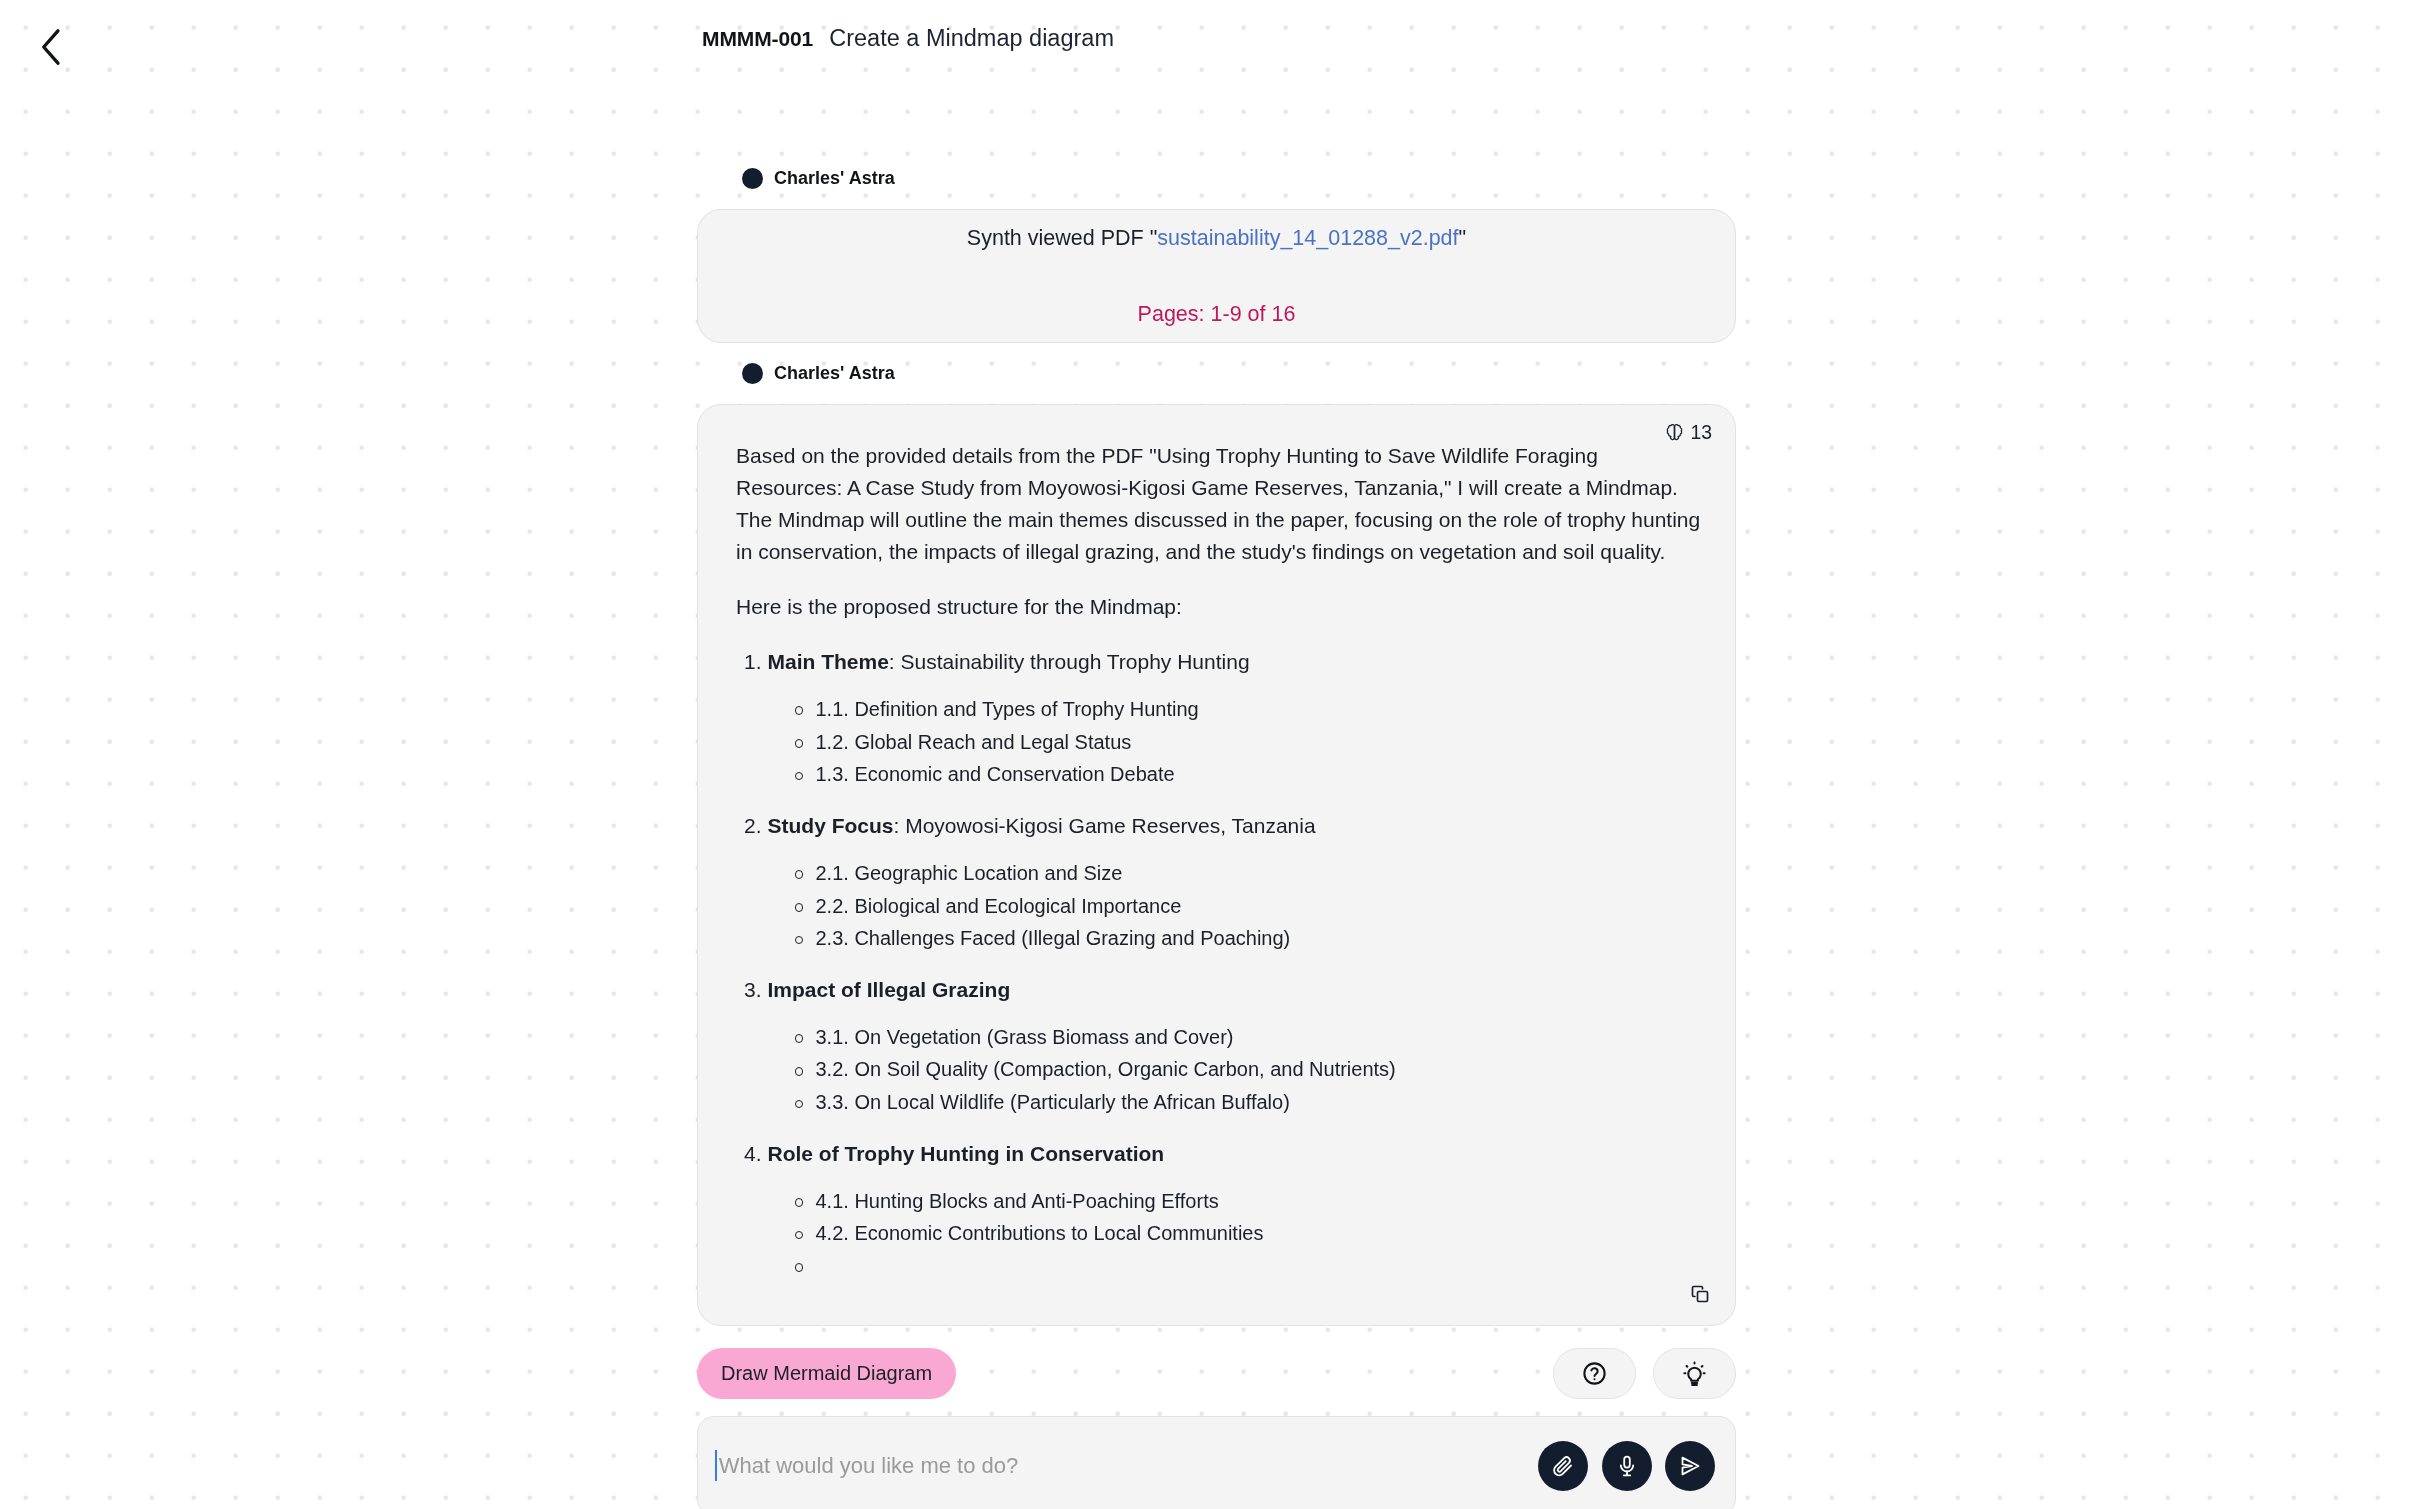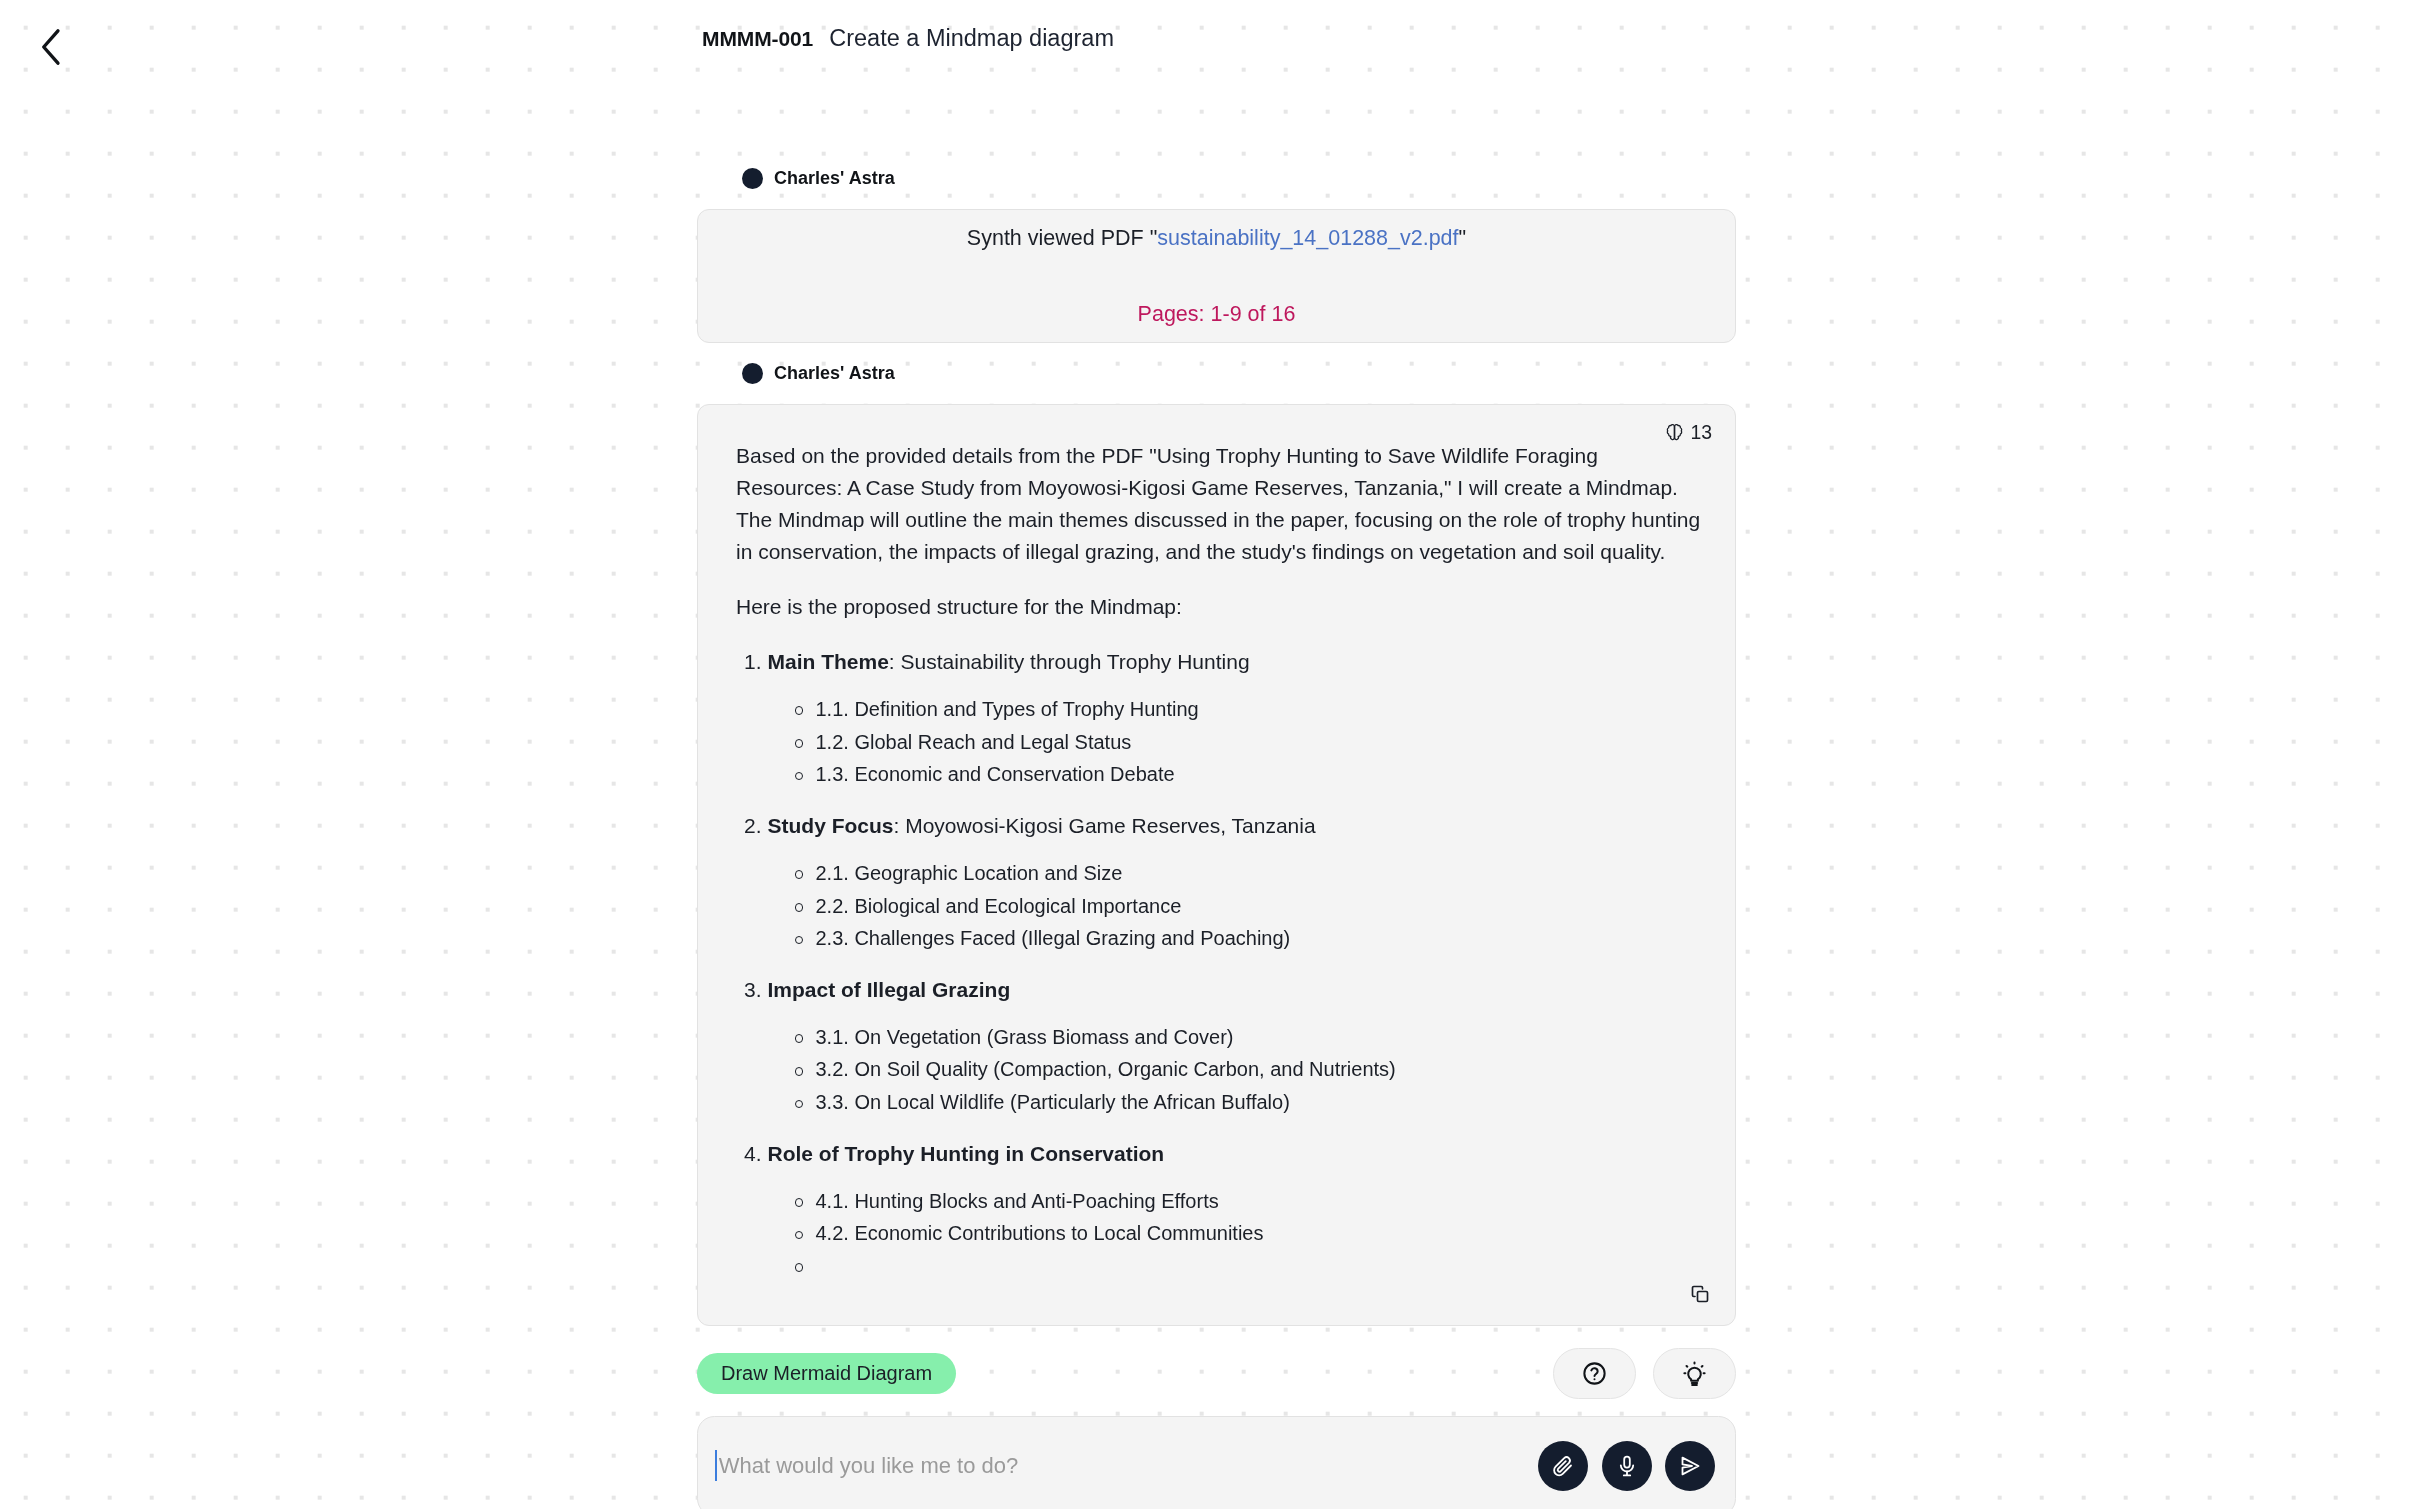--- a/index.html
+++ b/index.html
@@ -53,21 +53,21 @@
     width: 21px; height: 21px; border-radius: 50%;
     background: #141d2e; flex: none;
   }
   .msg-author {
     font-size: 18px; font-weight: 700; color: #111418;
   }
 
   .card {
     background: #f4f4f4;
     border: 1.3px solid #e2e2e2;
-    border-radius: 12px;
+    border-radius: 24px;
     position: relative;
   }
 
   
   #card-pdf {
     margin-top: 20px;
     height: 134px;
     display: flex; flex-direction: column;
     align-items: center; justify-content: center;
     gap: 17px;
@@ -140,23 +140,23 @@
     cursor: pointer;
   }
 
   
   .suggest-row {
     margin-top: 22px;
     display: flex; align-items: center; justify-content: space-between;
     height: 51px;
   }
   .chip {
-    background: #86efac;
+    background: #f9a8d4;
     border-radius: 25.5px;
-    height: 41px;
+    height: 51px;
     display: inline-flex; align-items: center;
     padding: 0 24px;
     font-size: 20px; color: #1b1f27;
     cursor: pointer;
   }
   .round-actions { display: flex; gap: 17.4px; }
   .round-btn {
     width: 83px; height: 51px;
     background: #f4f4f4;
     border: 1.3px solid #e4e4e4;

